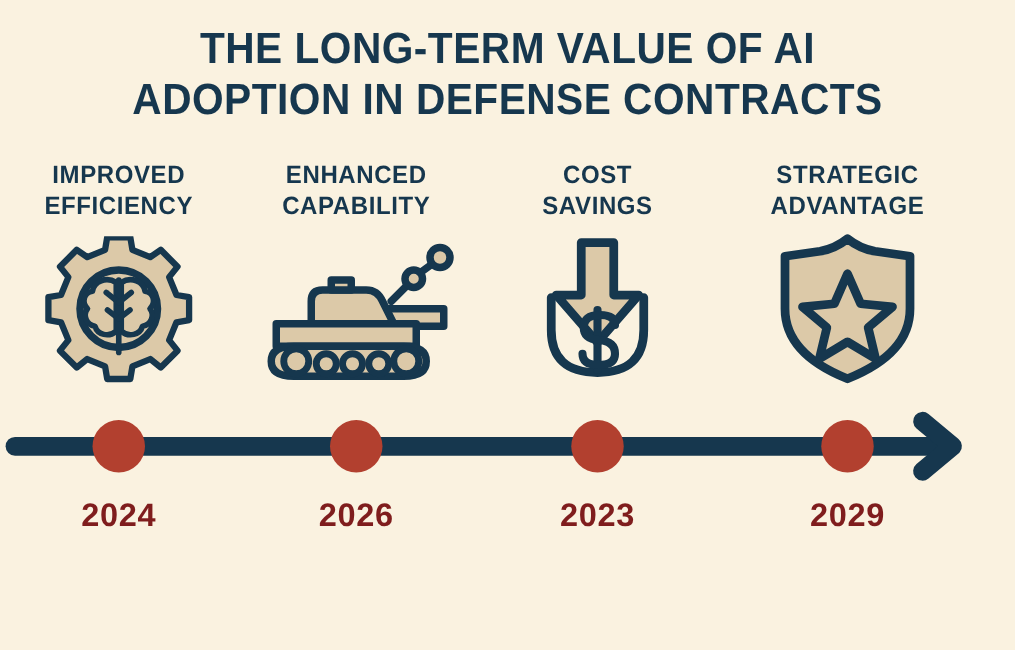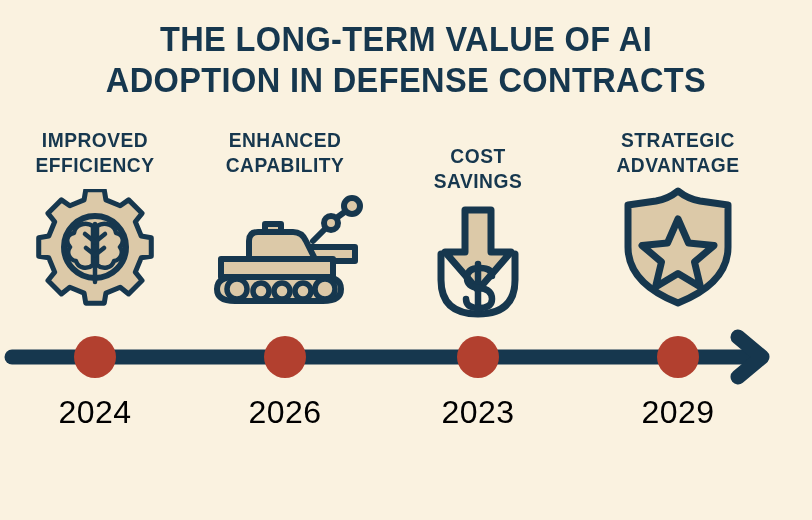--- a/index.html
+++ b/index.html
@@ -44,21 +44,21 @@
 
   
   .milestone {
     position: absolute;
     top: 128px;
     width: 190px;
     text-align: center;
   }
   .m1 { left: 0px;   }
   .m2 { left: 190px; }
-  .m3 { left: 383px; margin-top: 16px; }
+  .m3 { left: 383px; }
   .m4 { left: 583px; }
 
   .m-label {
     color: #16374e;
     font-weight: bold;
     font-size: 20px;
     line-height: 25px;
     letter-spacing: 0.5px;
     text-transform: uppercase;
     transform: scaleX(0.96);
@@ -82,23 +82,23 @@
     width: 812px;
     height: 66px;
   }
 
   
   .year {
     position: absolute;
     top: 392px;
     width: 160px;
     text-align: center;
-    color: #000000;
-    font-weight: normal;
-    font-size: 32px;
+    color: #7f1d1d;
+    font-weight: bold;
+    font-size: 26px;
     line-height: 40px;
     letter-spacing: 0.5px;
   }
   .y1 { left: 15px;  }
   .y2 { left: 205px; }
   .y3 { left: 398px; }
   .y4 { left: 598px; }
 </style>
 </head>
 <body>

